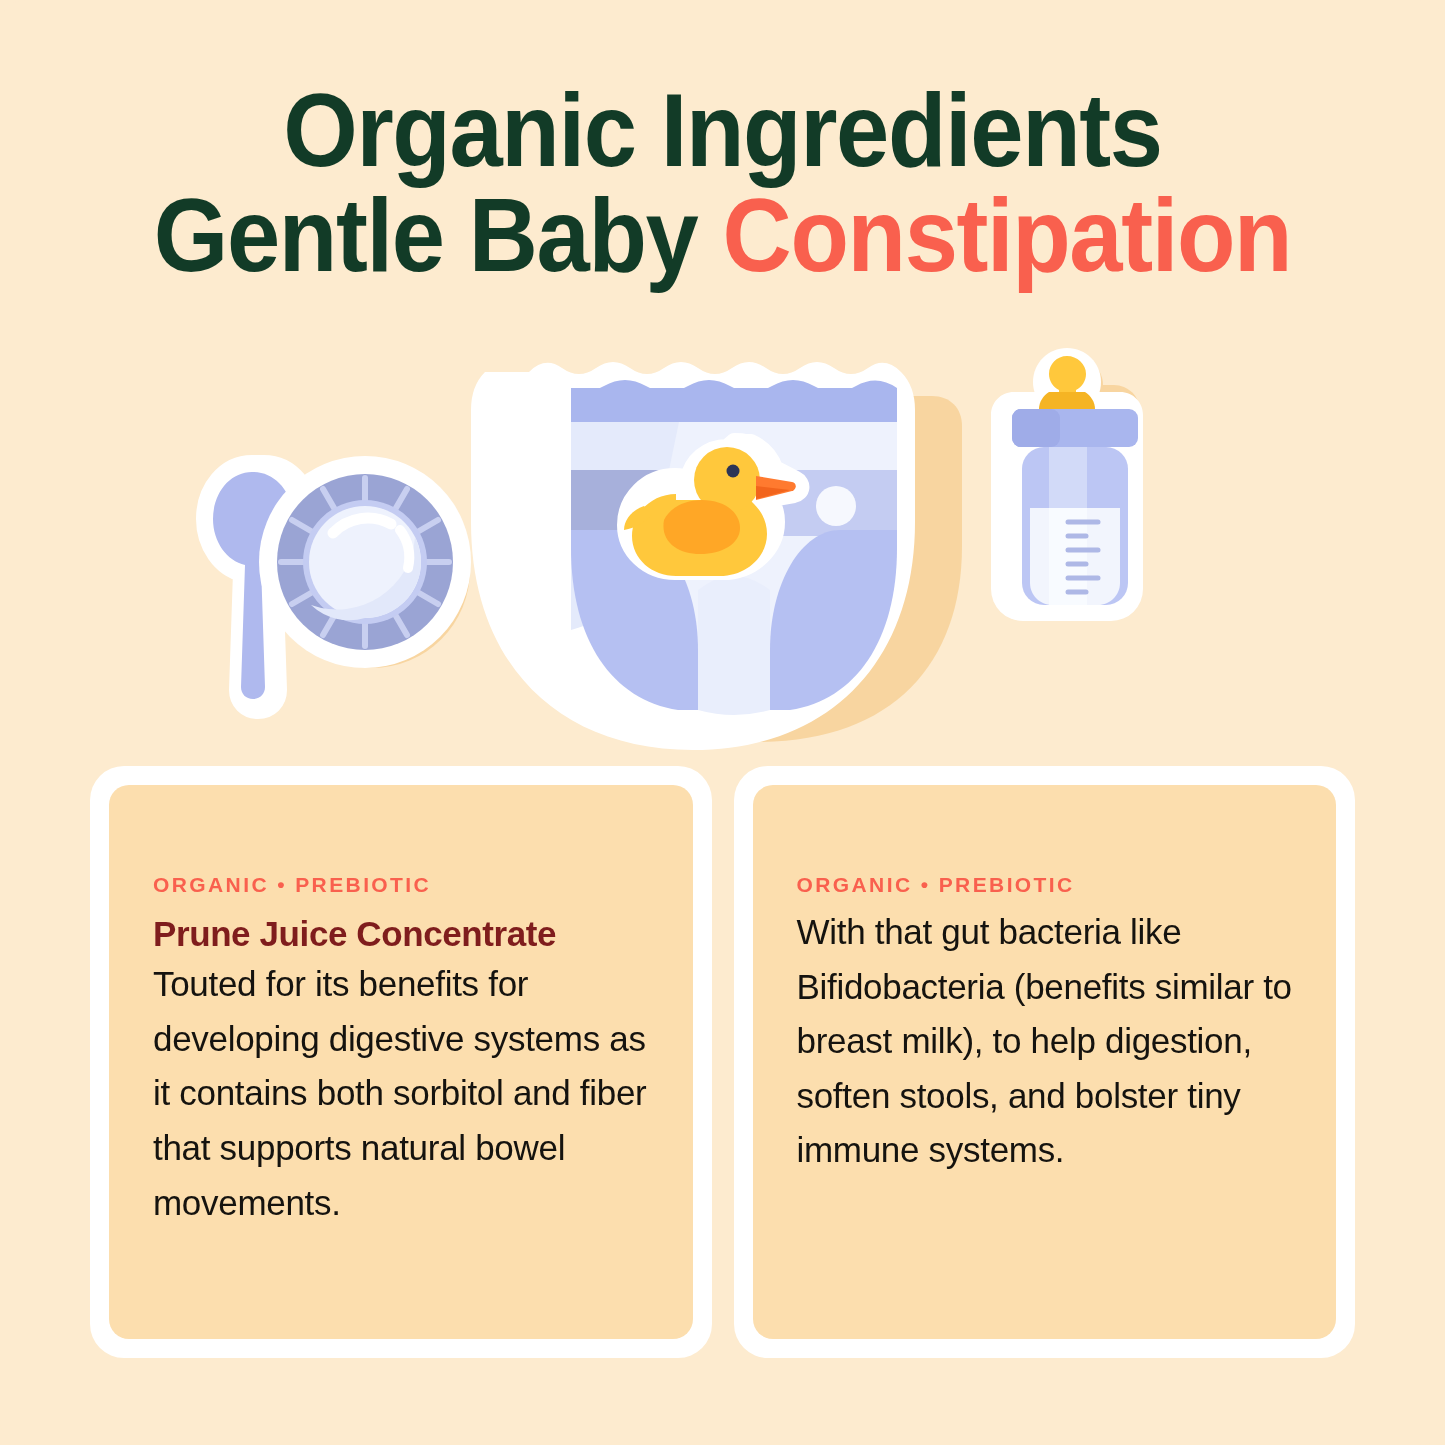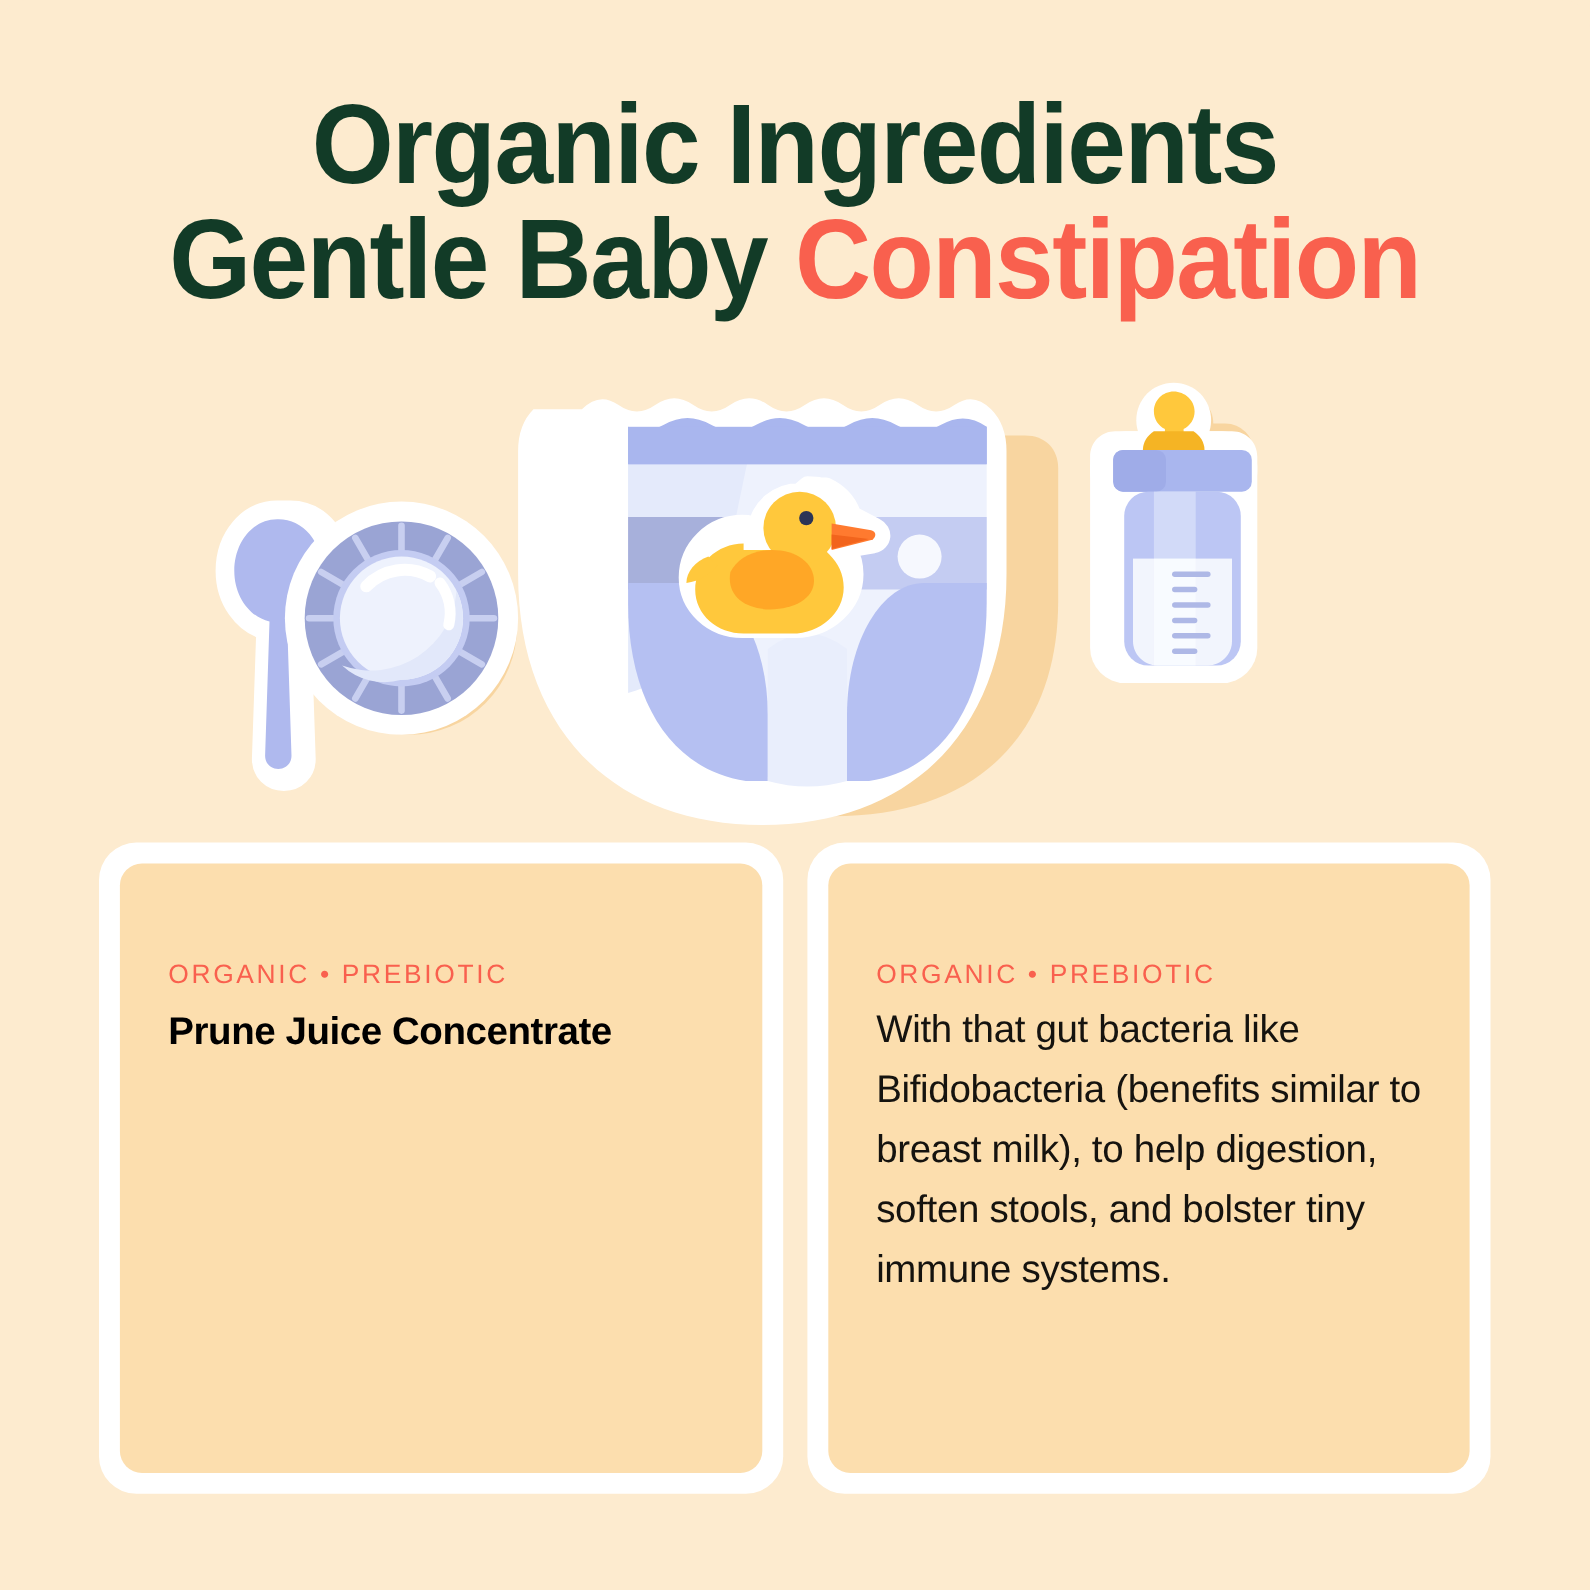--- a/index.html
+++ b/index.html
@@ -71,28 +71,28 @@
   .card-inner {
     width: 100%;
     height: 100%;
     background: #FCDEAE;
     border-radius: 20px;
     box-sizing: border-box;
     padding: 88px 44px 20px 44px;
   }
   .eyebrow {
     color: #F9604E;
-    font-weight: 400;
-    font-size: 24px;
+    font-weight: 700;
+    font-size: 21px;
     letter-spacing: 2.4px;
     margin: 0 0 8px 0;
     white-space: nowrap;
   }
   .card-title {
-    color: #000000;
+    color: #7f1d1d;
     font-weight: 700;
     font-size: 35px;
     letter-spacing: -0.4px;
     margin: 16px 0 3px 0;
     line-height: 1.18;
   }
   .card-body {
     color: #15130F;
     font-size: 35px;
     line-height: 1.56;
@@ -242,20 +242,21 @@
 
     </svg>
   </div>
 
   <div class="cards">
 
     <div class="card-frame">
       <div class="card-inner">
         <p class="eyebrow">ORGANIC • PREBIOTIC</p>
         <p class="card-title">Prune Juice Concentrate</p>
+        <p class="card-body">Touted for its benefits for developing digestive systems as it contains both sorbitol and fiber that supports natural bowel movements.</p>
       </div>
     </div>
 
     <div class="card-frame">
       <div class="card-inner">
         <p class="eyebrow">ORGANIC • PREBIOTIC</p>
         <p class="card-body">With that gut bacteria like Bifidobacteria (benefits similar to breast milk), to help digestion, soften stools, and bolster tiny immune systems.</p>
       </div>
     </div>
 

